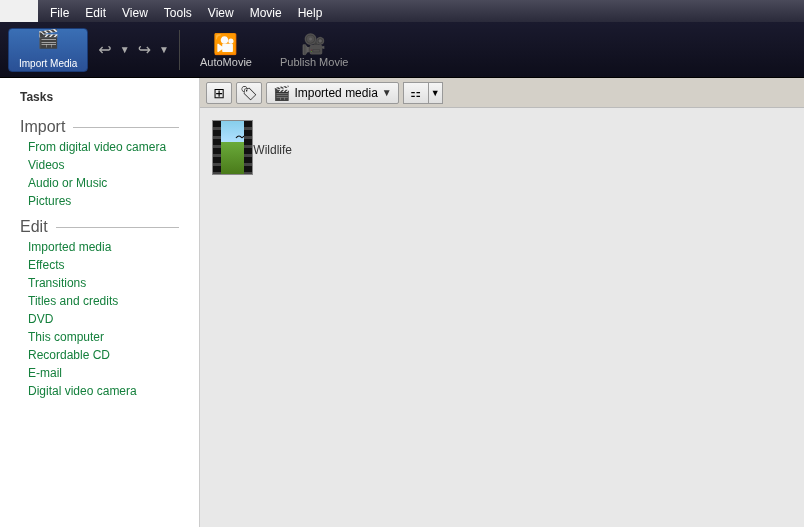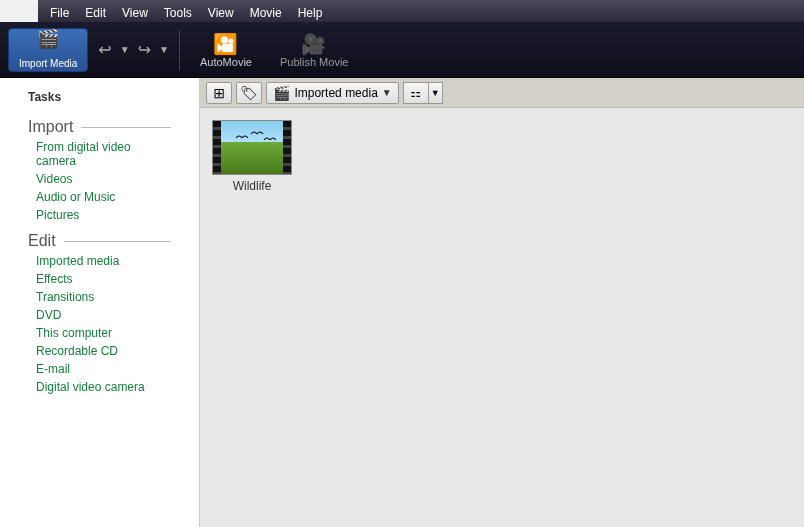--- a/index.html
+++ b/index.html
@@ -112,21 +112,21 @@
     .main-layout {
       display: flex;
       height: calc(527px - 22px - 56px);
     }
 
     
     .sidebar {
       width: 200px;
       background: #fff;
       border-right: 1px solid #ccc;
-      padding: 8px 16px;
+      padding: 8px 8px;
       overflow-y: auto;
     }
     .tasks-header {
       font-size: 12px;
       font-weight: bold;
       color: #333;
       padding: 4px 12px 6px;
     }
     .section-label {
       color: #555;
@@ -224,21 +224,20 @@
       flex: 1;
       padding: 12px;
       display: flex;
       flex-wrap: wrap;
       align-content: flex-start;
       gap: 8px;
     }
 
     .media-item {
       display: flex;
-      flex-direction: column;
       align-items: center;
       cursor: pointer;
       width: 80px;
     }
     .media-thumbnail {
       width: 80px;
       height: 55px;
       border: 1px solid #888;
       background: #222;
       position: relative;
@@ -350,20 +349,21 @@
     <div class="section-label">Import</div>
     <a class="sidebar-link">From digital video camera</a>
     <a class="sidebar-link">Videos</a>
     <a class="sidebar-link">Audio or Music</a>
     <a class="sidebar-link">Pictures</a>
 
     <div class="section-label">Edit</div>
     <a class="sidebar-link">Imported media</a>
     <a class="sidebar-link">Effects</a>
     <a class="sidebar-link">Transitions</a>
+    <a class="sidebar-link">Titles and credits</a>
 
     <a class="sidebar-link">DVD</a>
     <a class="sidebar-link">This computer</a>
     <a class="sidebar-link">Recordable CD</a>
     <a class="sidebar-link">E-mail</a>
     <a class="sidebar-link">Digital video camera</a>
   </div>
 
   <div class="content-area">
 

